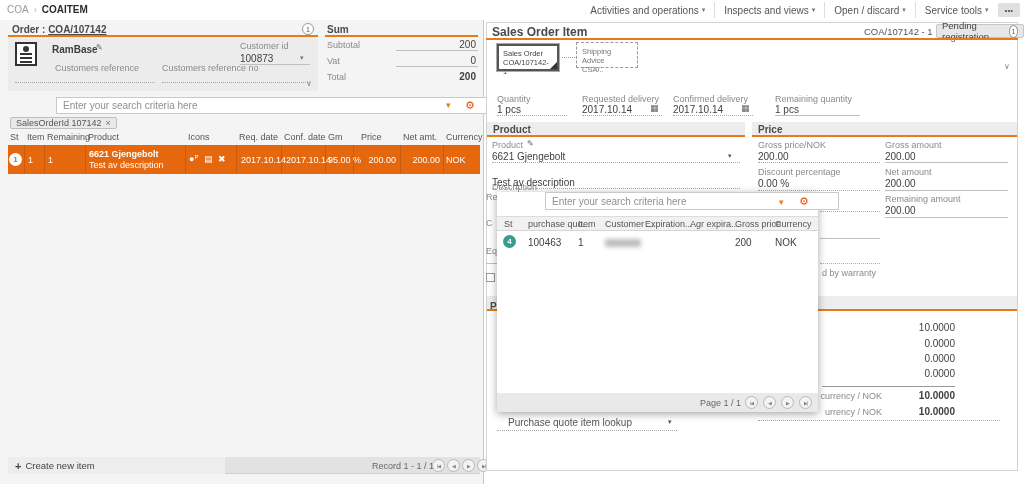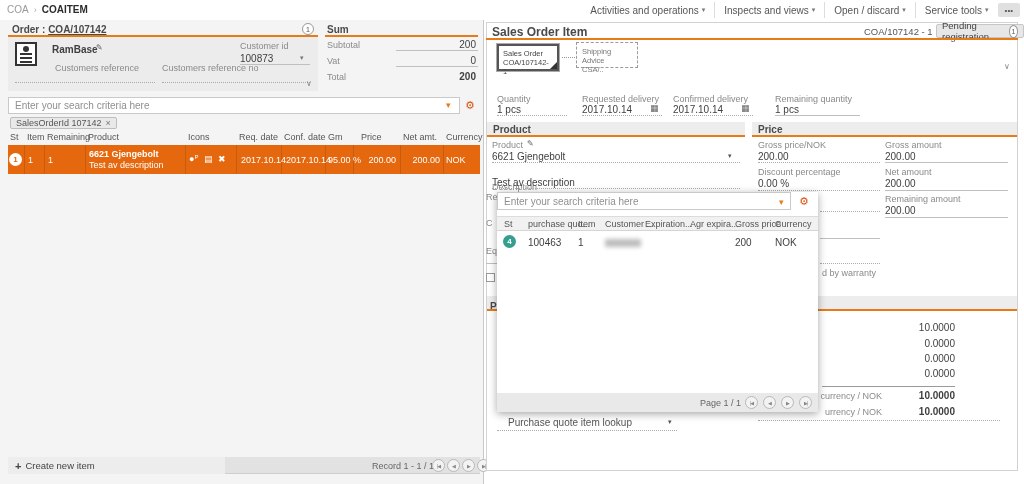--- a/index.html
+++ b/index.html
@@ -18,21 +18,21 @@
   .or{color:#e87b16;}
   .menuitem{font-size:10px;color:#555;padding:0 9px;border-right:1px solid #ddd;display:flex;align-items:center;gap:3px;height:16px;}
   .chip{display:inline-flex;align-items:center;gap:4px;background:#e9e9e9;border:1px solid #bdbdbd;border-radius:2px;font-size:9px;color:#555;padding:1px 5px;height:12px;}
   .gridhdr{font-size:9px;color:#555;white-space:nowrap;}
   .rowtxt{font-size:9px;color:#fff;white-space:nowrap;}
   .flowbox{border:2px solid #555;outline:1px solid #aaa;background:#fff;font-size:7.5px;color:#444;padding:3px 4px;line-height:9px;}
   .flowbox2{border:1px dashed #9a9a9a;background:#fff;font-size:7.5px;color:#777;padding:4px 5px;line-height:9px;}
   .badge{display:inline-flex;align-items:center;gap:11px;background:#e7e7e7;border:1px solid #c6c6c6;border-radius:2px;font-size:9.5px;color:#444;padding:0 5px;height:14px;}
   .blurred{background:#bdbdbd;filter:blur(2px);border-radius:1px;}
   .sep{position:absolute;top:0;bottom:0;width:1px;background:rgba(0,0,0,0.12);}
-  input.search{border:1px solid #c9c9c9;background:#fff;font-size:10px;color:#555;padding:0 6px;outline:none;font-family:"Liberation Sans","DejaVu Sans",sans-serif;}
+  input.search{border:1px solid #c9c9c9;background:#fff;font-size:10px;color:#555;padding:0 6px;outline:none;font-family:"Liberation Sans","DejaVu Sans",sans-serif;margin-left:48px;}
   input.search::placeholder{color:#8f8f8f;}
   .cbox{width:9px;height:9px;border:1px solid #9a9a9a;background:#fff;}
 </style>
 </head>
 <body>
 
 <div id="screen">
 
   <div class="a" style="left:0;top:0;width:1024px;height:20px;background:#fff;"></div>
   <div class="a" style="left:7px;top:4px;display:flex;align-items:center;gap:5px;">

